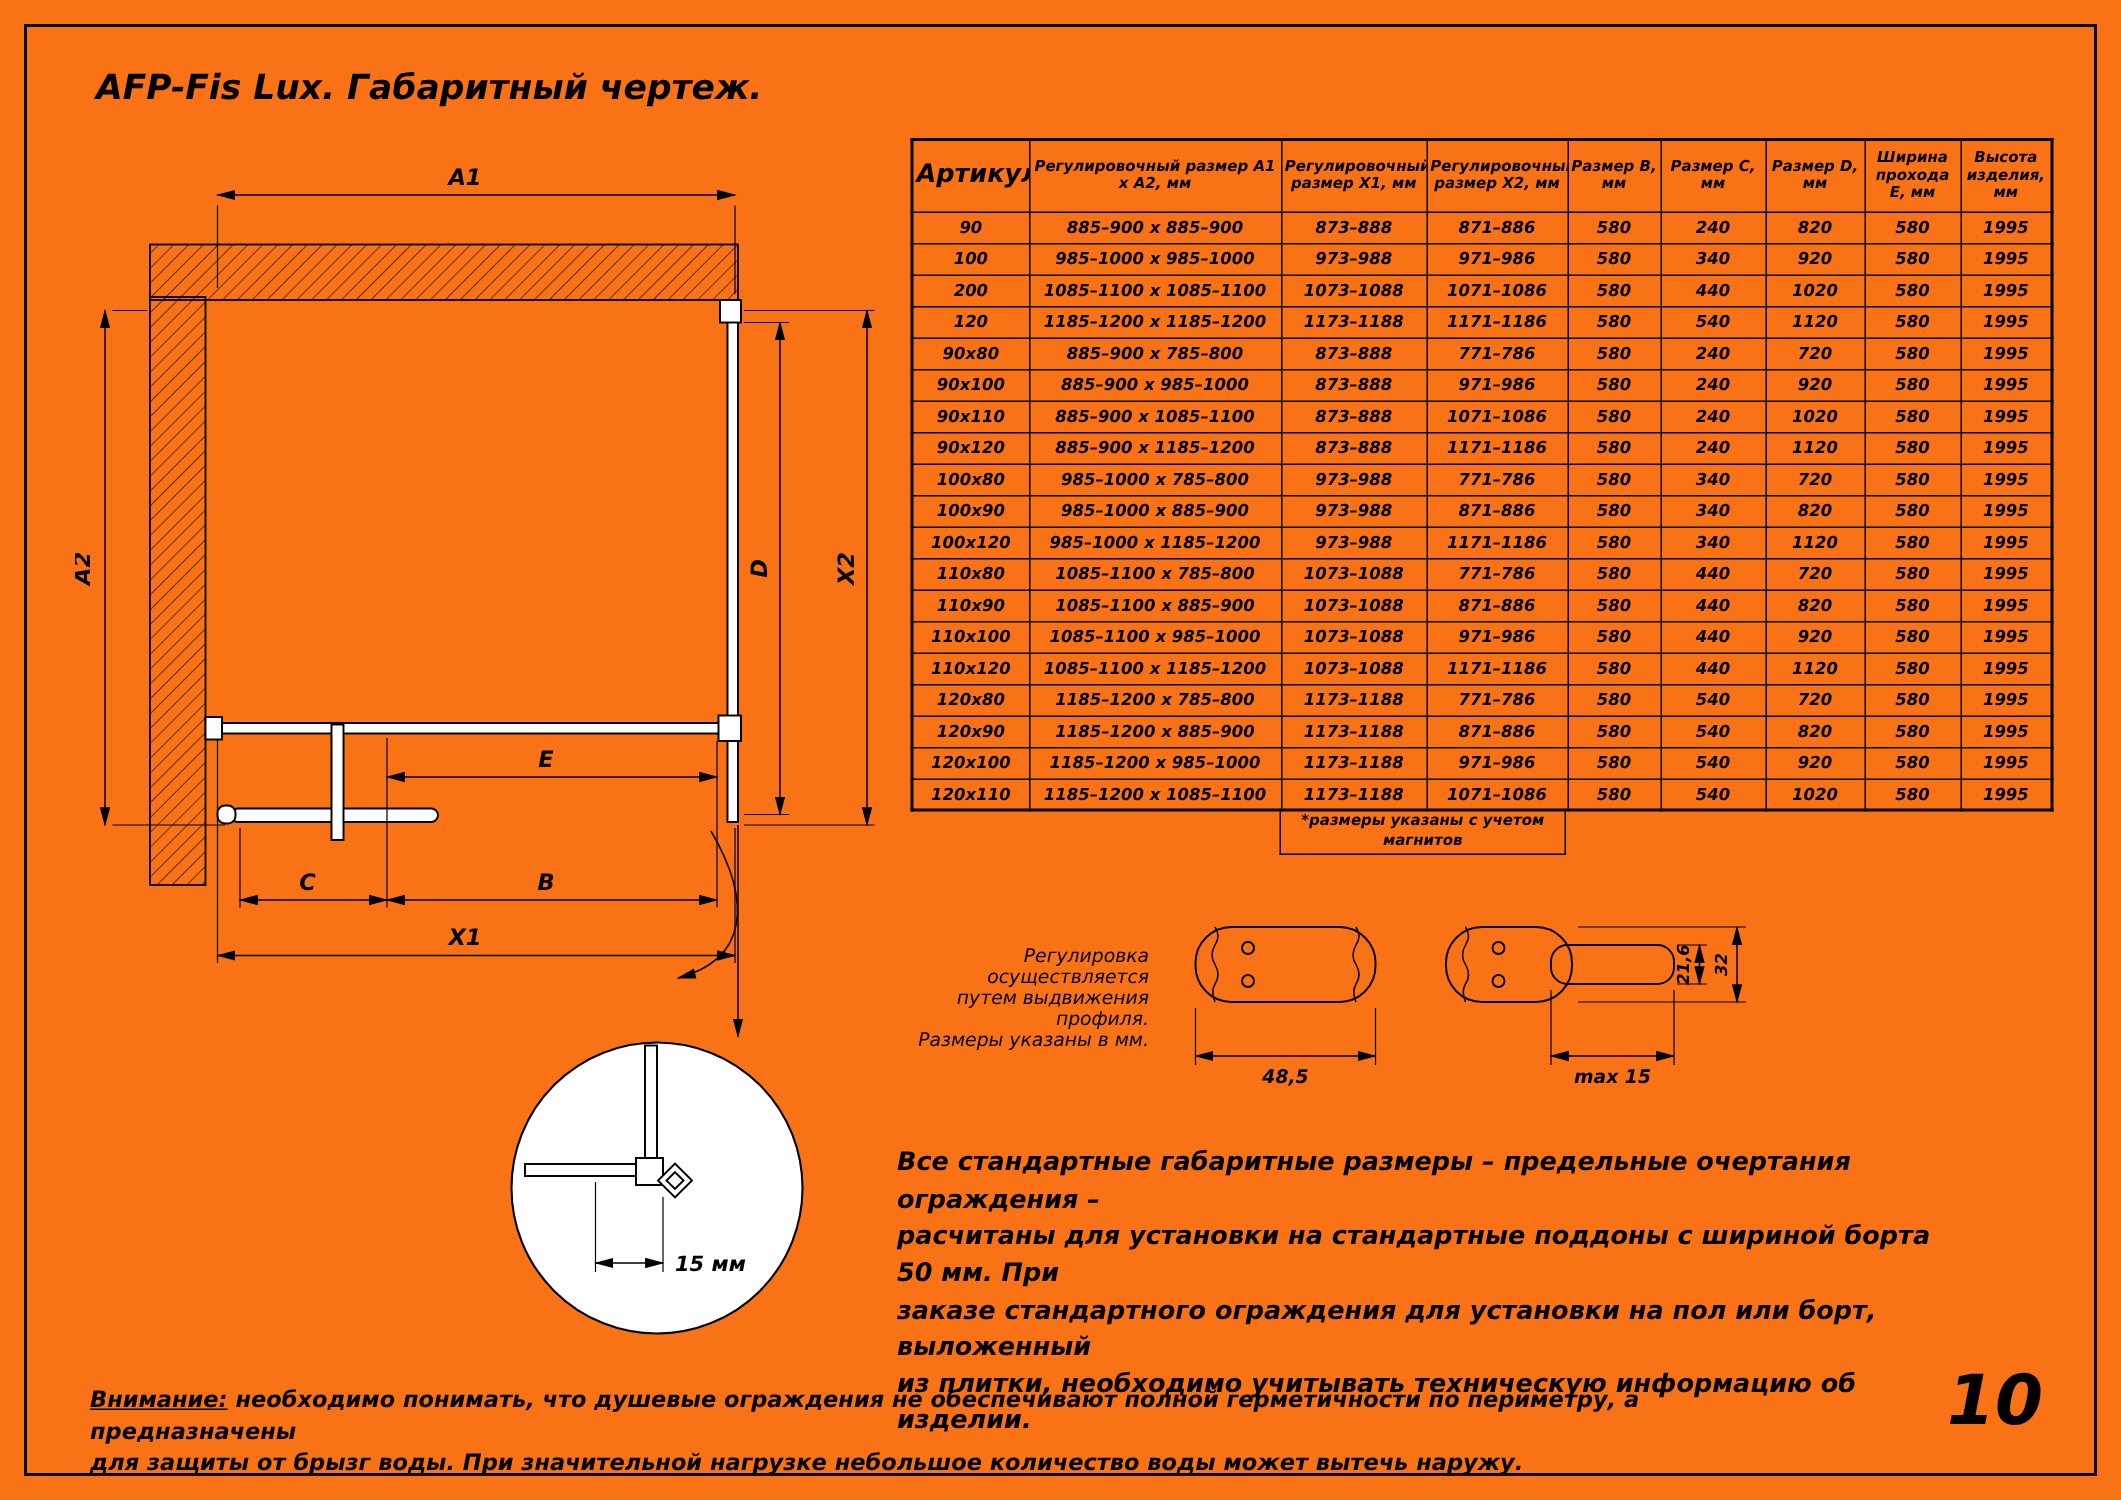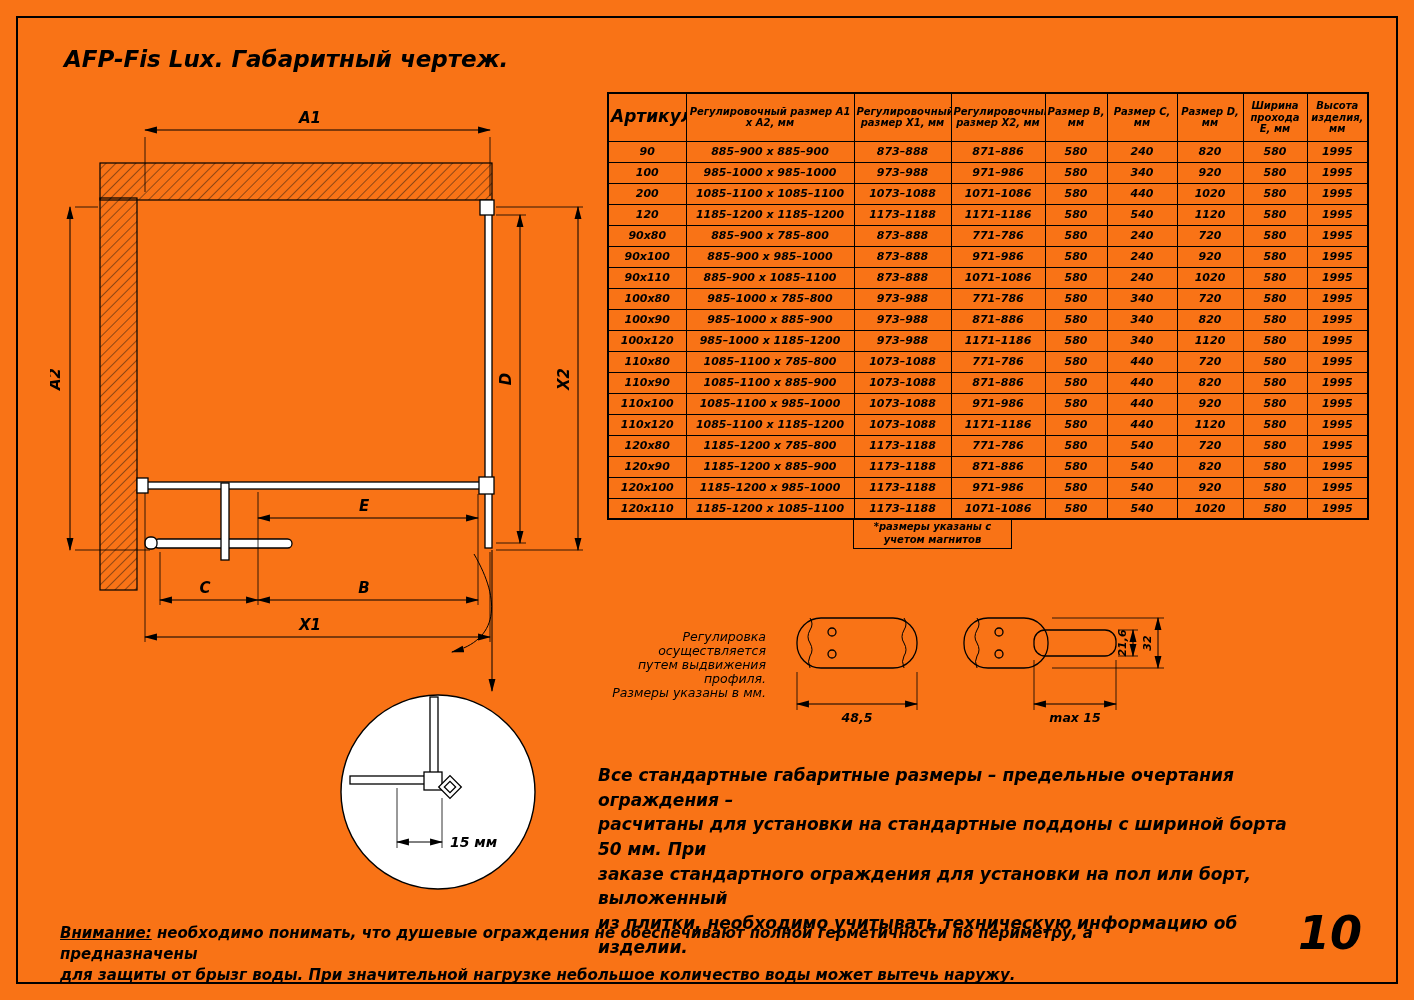--- a/index.html
+++ b/index.html
@@ -21,21 +21,21 @@
   .wavy { fill:none; stroke:#000; stroke-width:1; }
 
   .table-wrap { position:absolute; left:607px; top:92px; width:762px; }
   .size-table { border-collapse:collapse; table-layout:fixed; width:760px; font-style:italic; border:2px solid #000; }
   .size-table th, .size-table td { border:1px solid #000; text-align:center; vertical-align:middle; overflow:hidden; }
   .size-table th { font-size:10px; font-weight:bold; padding:1px 2px; line-height:1.15; }
   .size-table thead tr { height:48px; }
   .size-table tbody tr { height:21px; }
   .size-table td { font-size:11px; font-weight:bold; padding:0 2px; }
   .size-table th:first-child { font-size:17px; }
-  .footnote-box { margin-left:246px; width:159px; border:1px solid #000; border-top:none;
+  .footnote-box { margin-left:246px; width:191px; border:1px solid #000; border-top:none;
                   font-size:10px; font-weight:bold; font-style:italic; text-align:center;
                   padding:1px 8px 2px; line-height:1.25; }
 
   .adjust-note { position:absolute; left:588px; top:630px; width:178px; text-align:right;
                  font-size:12.5px; font-style:italic; line-height:1.12; white-space:pre-line; }
 
   .description { position:absolute; left:598px; top:763px; width:716px; font-size:17px;
                  font-weight:bold; font-style:italic; line-height:1.45; white-space:pre-line; }
 
   .warning { position:absolute; left:60px; top:923px; width:1090px; font-size:15px;
@@ -244,20 +244,31 @@
             <td>885–900 х 1085–1100</td>
             <td>873–888</td>
             <td>1071–1086</td>
             <td>580</td>
             <td>240</td>
             <td>1020</td>
             <td>580</td>
             <td>1995</td>
           </tr>
           <tr>
+            <td>90х120</td>
+            <td>885–900 х 1185–1200</td>
+            <td>873–888</td>
+            <td>1171–1186</td>
+            <td>580</td>
+            <td>240</td>
+            <td>1120</td>
+            <td>580</td>
+            <td>1995</td>
+          </tr>
+          <tr>
             <td>100х80</td>
             <td>985–1000 х 785–800</td>
             <td>973–988</td>
             <td>771–786</td>
             <td>580</td>
             <td>340</td>
             <td>720</td>
             <td>580</td>
             <td>1995</td>
           </tr>

